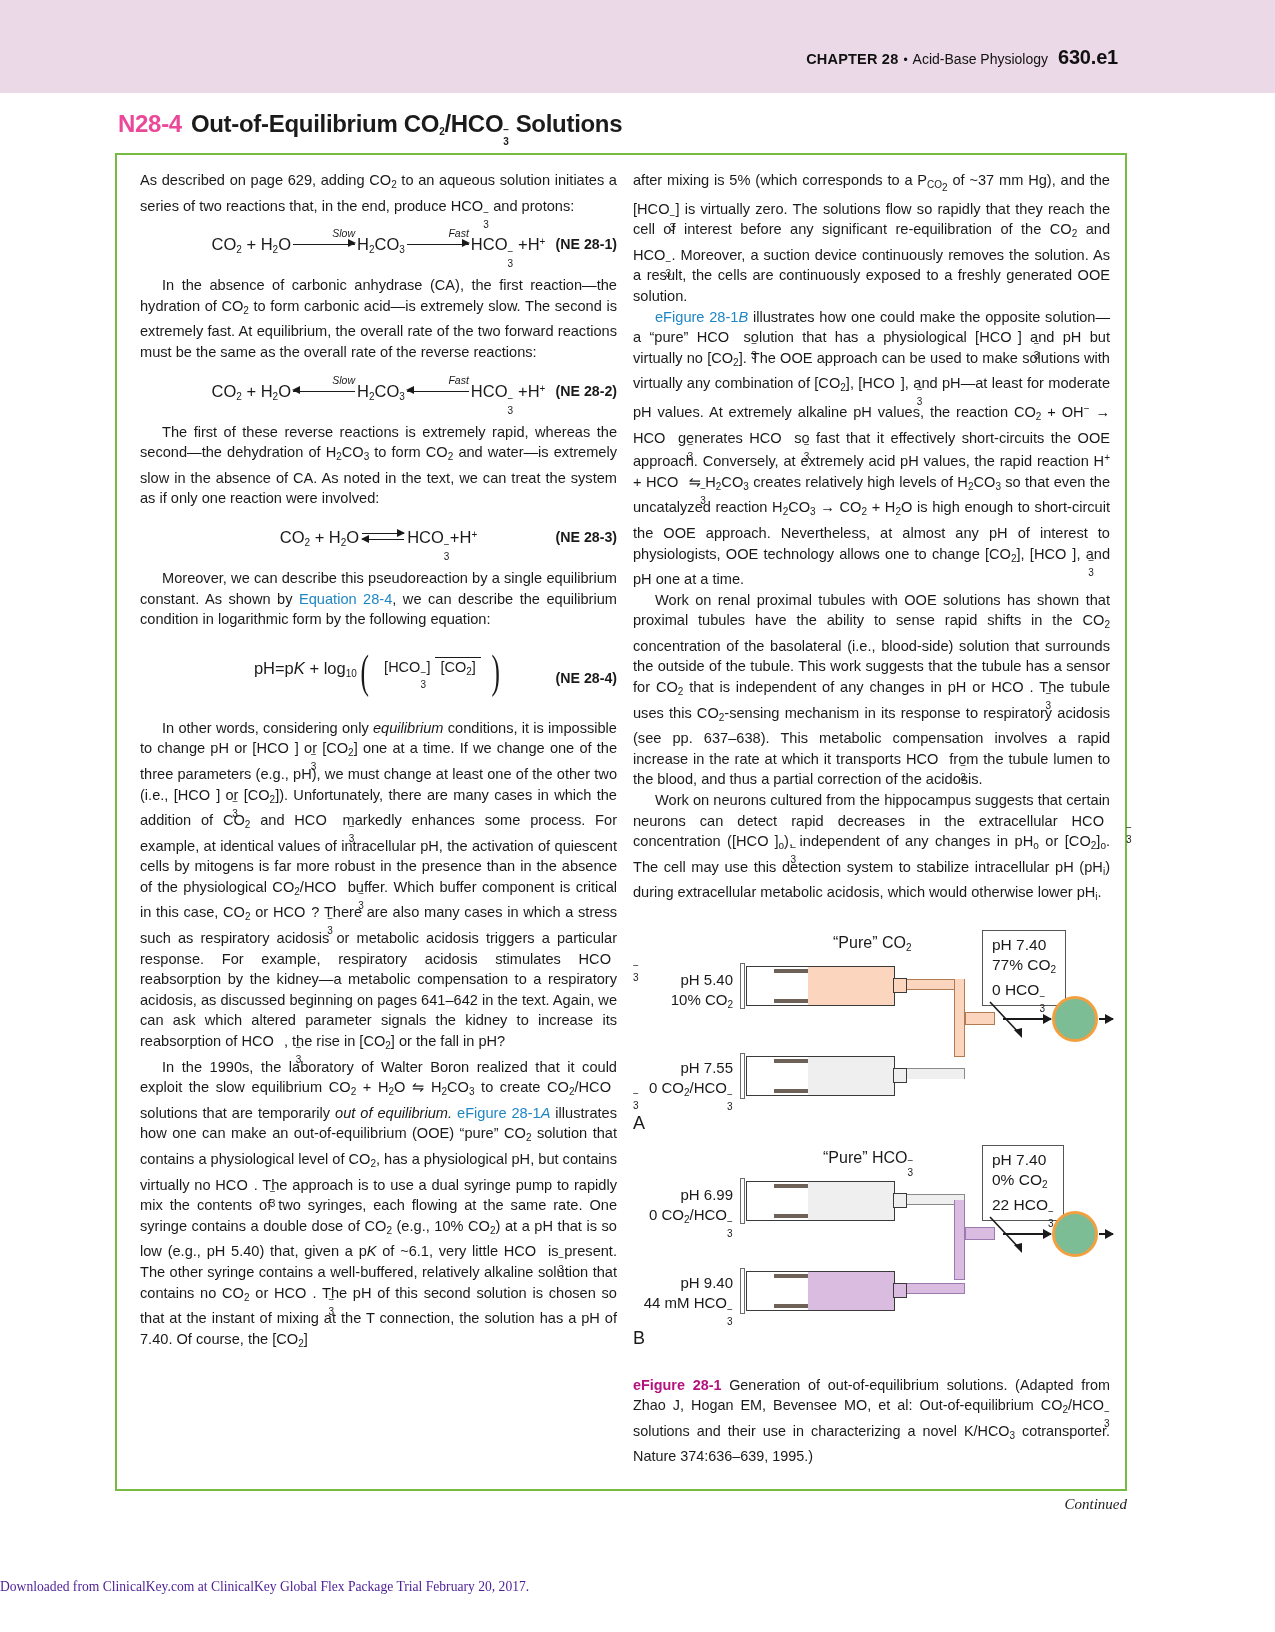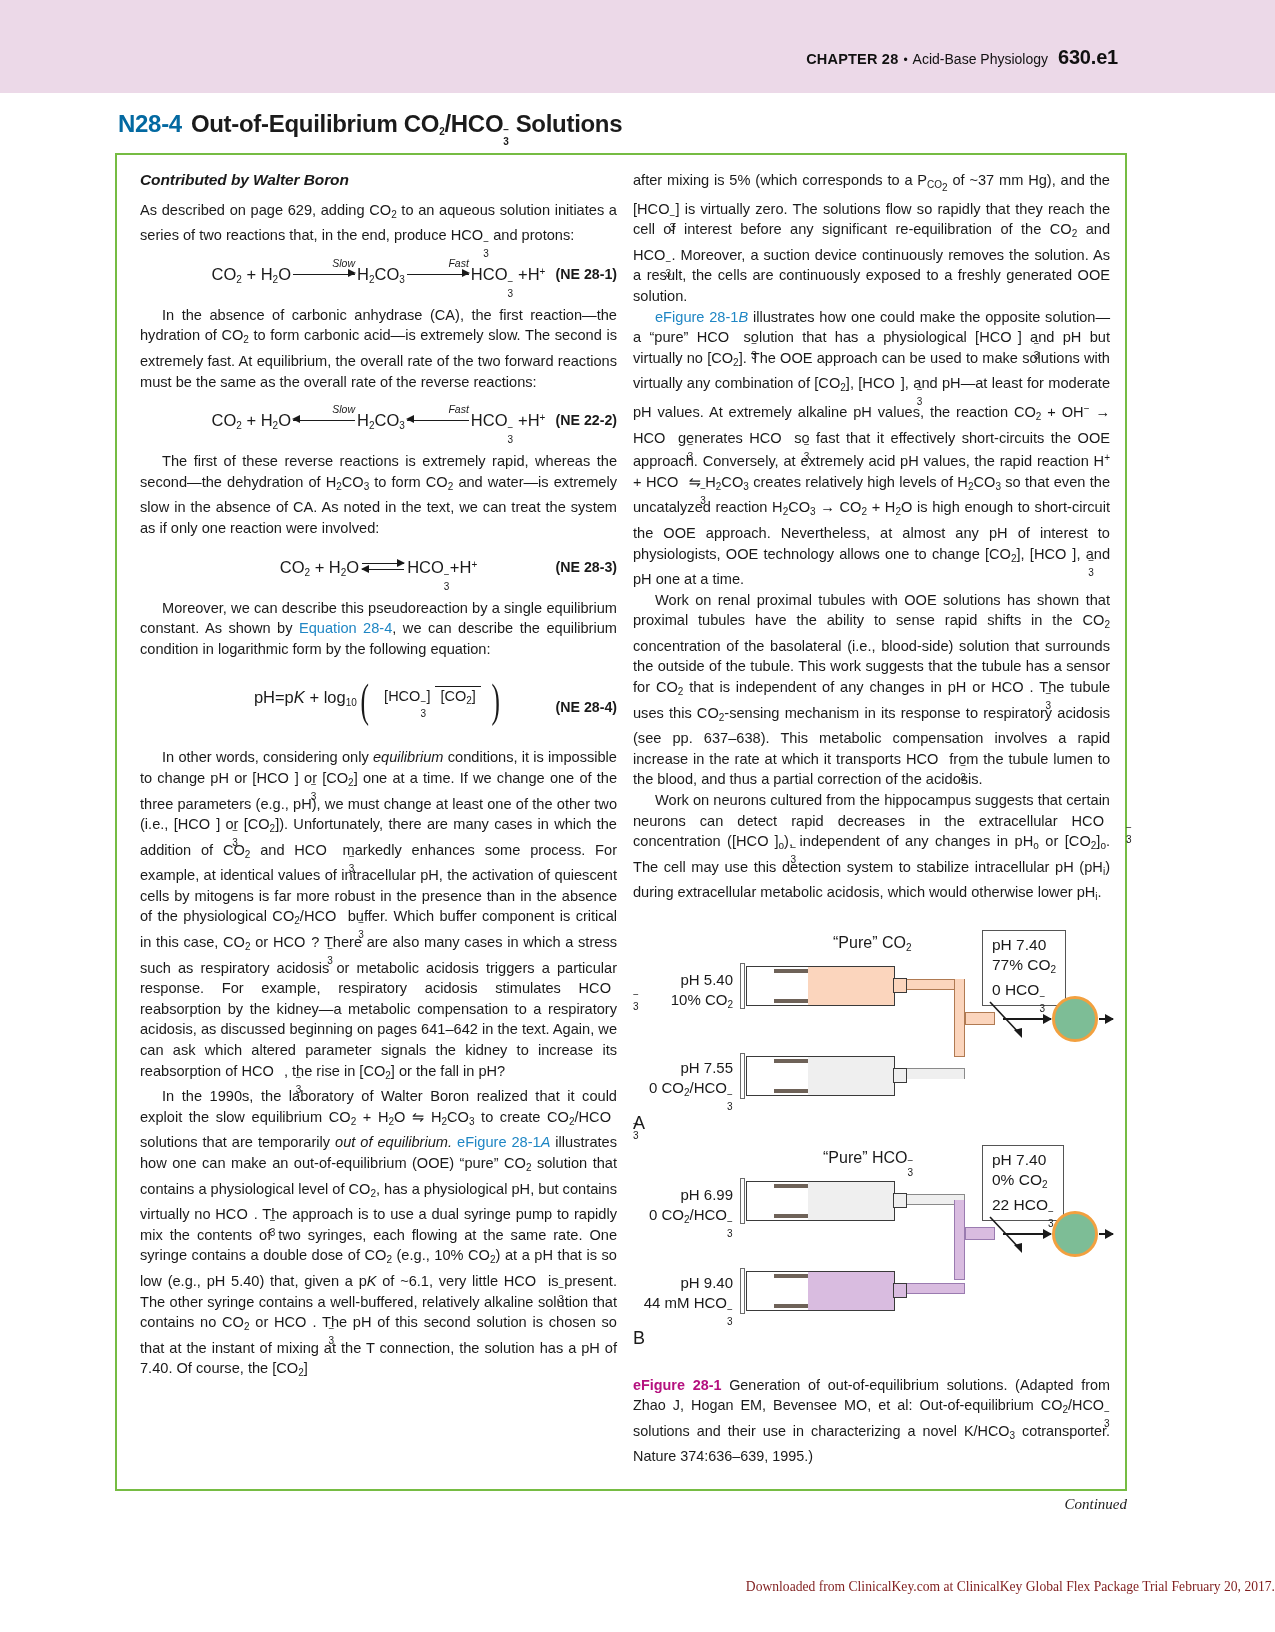--- a/index.html
+++ b/index.html
@@ -31,21 +31,21 @@
     font-weight: bold; font-size: 20px; margin-left: 10px;
     letter-spacing: -.2px;
   }
 
   
   .sec-title {
     position: absolute; left: 118px; top: 110px;
     font-size: 24px; font-weight: bold; color: #1b1b1b;
     white-space: nowrap; letter-spacing: -.3px;
   }
-  .sec-title .num { color: #0369a1; margin-right: 9px; margin-top: 36px; }
+  .sec-title .num { color: #ec4899; margin-right: 9px; margin-top: 36px; }
 
   
   .green-box {
     position: absolute; left: 115px; top: 153px;
     width: 1012px; height: 1338px;
     border: 2.5px solid #76bc43;
     background: #fff;
   }
 
   
@@ -222,56 +222,55 @@
   
   .continued {
     position: absolute; right: 148px; top: 1496px;
     font-style: italic; font-size: 15px; color: #1a1a1a;
     font-family: "Liberation Serif", serif;
   }
 
   
   .footer {
     position: absolute; left: 0; top: 1578px; width: 1275px;
-    text-align: right; font-family: "Liberation Serif", serif;
-    font-size: 13.6px; line-height: 17.5px; color: #7f1d1d;
+    text-align: left; font-family: "Liberation Serif", serif;
+    font-size: 13.6px; line-height: 17.5px; color: #4c1d95;
   }
 </style>
 </head>
 <body>
 
 <div class="page">
 
   <div class="header-band"></div>
   <div class="header-line">
     <span class="chap">CHAPTER 28</span><span class="dot">•</span><span class="sub">Acid-Base Physiology</span><span class="pg">630.e1</span>
   </div>
 
   <div class="sec-title">
     <span class="num">N28-4</span><span>Out-of-Equilibrium CO</span><sub>2</sub><span>/HCO</span><span class="hco3"><span class="st"><span class="m">−</span><span class="t">3</span></span></span><span> Solutions</span>
   </div>
 
   <div class="green-box"></div>
 
   <div class="col col-left">
 
-    <div class="contrib">Contributed by Walter Boron</div>
 
     <p>As described on page 629, adding CO<sub>2</sub> to an aqueous solution initiates a series of two reactions that, in the end, produce <span class="hco3">HCO<span class="st"><span class="m">−</span><span class="t">3</span></span></span> and protons:</p>
 
     <div class="eq">
       <div class="body">CO<sub>2</sub> + H<sub>2</sub>O<span class="arrow"><span class="lbl">Slow</span><span class="ln"></span><span class="hdR"></span></span>H<sub>2</sub>CO<sub>3</sub><span class="arrow"><span class="lbl">Fast</span><span class="ln"></span><span class="hdR"></span></span><span class="hco3">HCO<span class="st"><span class="m">−</span><span class="t">3</span></span></span> +H<sup>+</sup></div>
       <div class="tag">(NE 28-1)</div>
     </div>
 
     <p class="ind">In the absence of carbonic anhydrase (CA), the first reaction—the hydration of CO<sub>2</sub> to form carbonic acid—is extremely slow. The second is extremely fast. At equilibrium, the overall rate of the two forward reactions must be the same as the overall rate of the reverse reactions:</p>
 
     <div class="eq">
       <div class="body">CO<sub>2</sub> + H<sub>2</sub>O<span class="arrow"><span class="lbl">Slow</span><span class="ln"></span><span class="hdL"></span></span>H<sub>2</sub>CO<sub>3</sub><span class="arrow"><span class="lbl">Fast</span><span class="ln"></span><span class="hdL"></span></span><span class="hco3">HCO<span class="st"><span class="m">−</span><span class="t">3</span></span></span> +H<sup>+</sup></div>
-      <div class="tag">(NE 22-2)</div>
+      <div class="tag">(NE 28-2)</div>
     </div>
 
     <p class="ind">The first of these reverse reactions is extremely rapid, whereas the second—the dehydration of H<sub>2</sub>CO<sub>3</sub> to form CO<sub>2</sub> and water—is extremely slow in the absence of CA. As noted in the text, we can treat the system as if only one reaction were involved:</p>
 
     <div class="eq">
       <div class="body">CO<sub>2</sub> + H<sub>2</sub>O<span class="eqarrow"><span class="t1"></span><span class="t2"></span><span class="hR"></span><span class="hL"></span></span><span class="hco3">HCO<span class="st"><span class="m">−</span><span class="t">3</span></span></span>+H<sup>+</sup></div>
       <div class="tag">(NE 28-3)</div>
     </div>
 
     <p class="ind"><span>Moreover, we can describe this pseudoreaction by a single equilibrium constant. As shown by </span><span class="link">Equation 28-4</span><span>, we can describe the equilibrium condition in logarithmic form by the following equation:</span></p>

